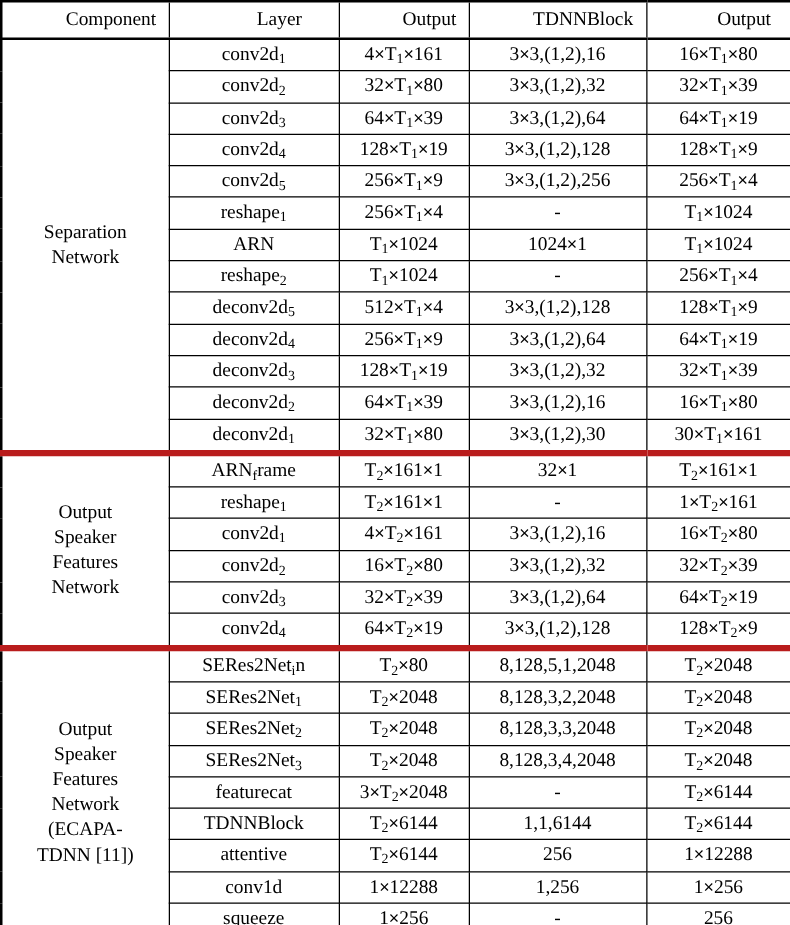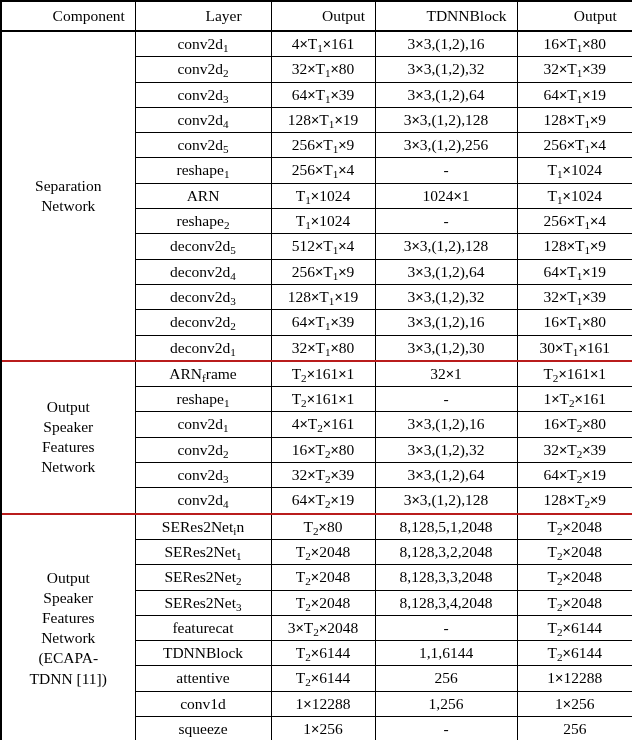--- a/index.html
+++ b/index.html
@@ -57,21 +57,21 @@
   }
   #arch-table tr.header-row th {
     border-top: 2px solid #000;
     padding-left: 45px;
   }
   #arch-table tbody tr.last-row td {
     border-bottom: 2px solid #000;
   }
   
   #arch-table tbody tr.section-start td {
-    border-top: 2px solid #b91c1c;
+    border-top: 5px solid #b91c1c;
   }
   
   td.component-cell {
     border-right: 2px solid #000;
   }
   td.component-cell .comp-label {
     display: block;
     line-height: 1.30;
     text-align: center;
   }

